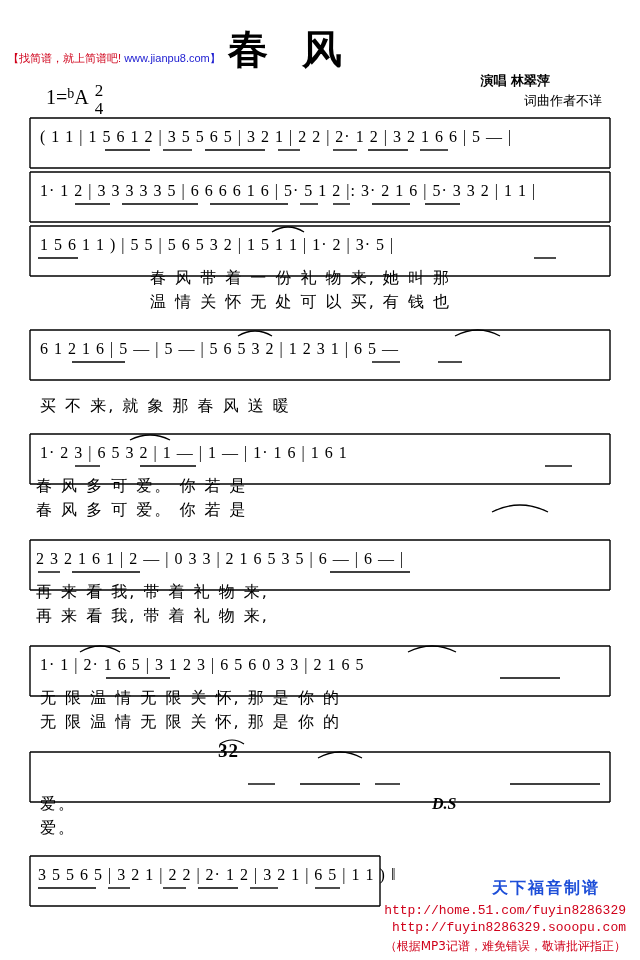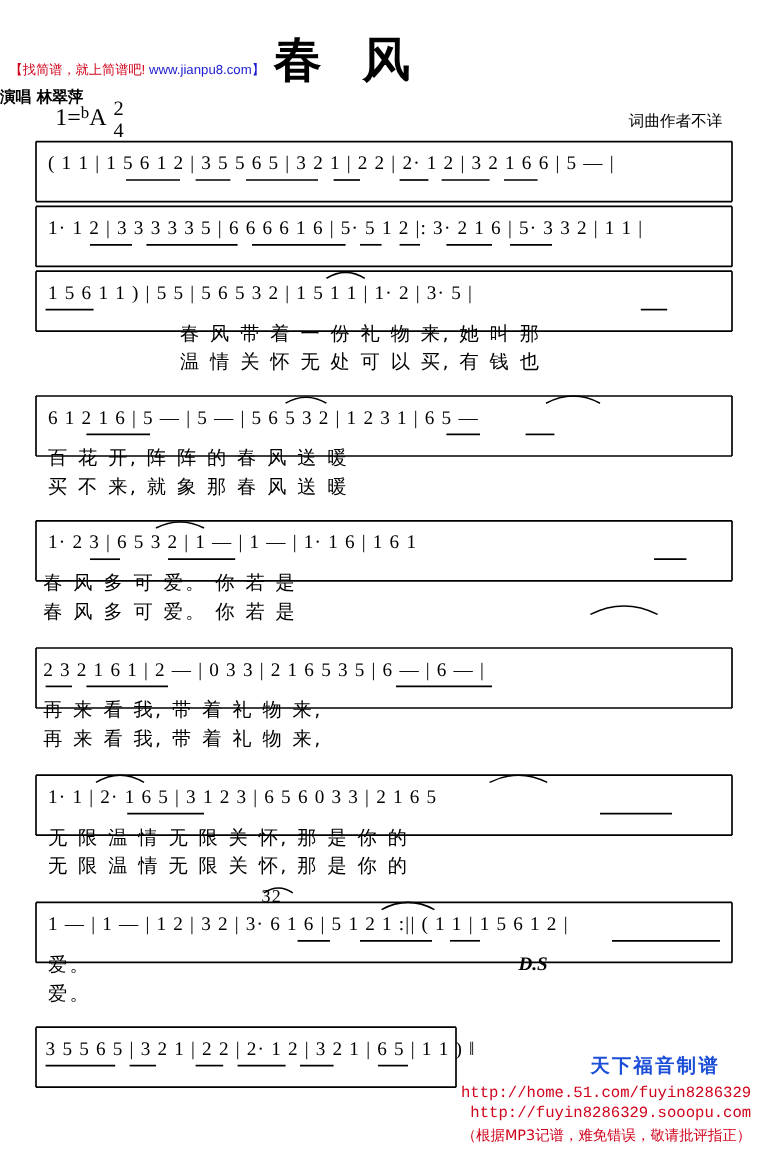--- a/index.html
+++ b/index.html
@@ -46,21 +46,21 @@
     font-size: 40px;
     font-weight: bold;
     letter-spacing: 10px;
     font-family: "DejaVu Sans", sans-serif;
   }
   .singer {
     position: absolute;
     left: 0;
     top: 72px;
     width: 550px;
-    text-align: left;
+    text-align: right;
     font-size: 13px;
     font-weight: bold;
     font-family: "DejaVu Sans", sans-serif;
   }
   .composer {
     position: absolute;
     right: 38px;
     top: 92px;
     font-size: 13px;
     font-family: "DejaVu Sans", sans-serif;
@@ -98,21 +98,22 @@
     font-size: 16px;
     letter-spacing: 1px;
     font-weight: normal;
   }
   .lyric {
     font-size: 16px;
     font-family: "DejaVu Sans", sans-serif;
     letter-spacing: 2px;
   }
   .small {
-    font-size: 15px;
+    font-size: 19px;
+    font-weight: bold;
   }
 
   
   .footer-title {
     position: absolute;
     right: 40px;
     top: 878px;
     font-size: 16px;
     font-weight: bold;
     color: #1d4ed8;
@@ -272,37 +273,35 @@
 
   <div class="staff notes" style="left:40px; top:128px;">( 1    1 | 1 5 6   1 2 | 3 5 5 6 5 | 3 2   1 | 2   2 | 2· 1 2 | 3 2 1  6 6 | 5   —   |</div>
 
   <div class="staff notes" style="left:40px; top:182px;">1·   1 2 | 3 3 3 3 3 5 | 6 6 6 6 1 6 | 5· 5 1  2 |: 3· 2 1 6 | 5· 3   3 2 | 1   1 |</div>
 
   <div class="staff notes" style="left:40px; top:236px;">1 5 6   1   1 ) | 5   5 | 5 6 5   3   2 | 1 5 1 1 | 1· 2 | 3·  5 |</div>
   <div class="staff lyric" style="left:150px; top:268px;">春 风 带 着      一 份 礼 物     来, 她 叫     那</div>
   <div class="staff lyric" style="left:150px; top:292px;">温 情 关 怀      无 处 可 以     买, 有 钱 也</div>
 
   <div class="staff notes" style="left:40px; top:340px;">6  1  2 1 6 | 5  —  | 5  —  | 5 6 5   3 2 | 1 2   3 1 | 6 5  —</div>
-  <div class="staff lyric" style="left:40px; top:372px;">百  花  开,        阵    阵  的    春  风  送  暖</div>
   <div class="staff lyric" style="left:40px; top:396px;">买  不  来,        就    象  那    春  风  送  暖</div>
 
   <div class="staff notes" style="left:40px; top:444px;">1·  2  3 | 6  5  3  2 | 1  —  | 1  — | 1·  1 6 | 1 6   1</div>
   <div class="staff lyric" style="left:36px; top:476px;">春 风  多  可     爱。            你     若    是</div>
   <div class="staff lyric" style="left:36px; top:500px;">春 风  多  可     爱。            你     若    是</div>
 
   <div class="staff notes" style="left:36px; top:550px;">2  3  2 1 6 1 | 2  —  | 0 3   3 | 2  1  6 5 3 5 | 6  —  | 6  —  |</div>
   <div class="staff lyric" style="left:36px; top:582px;">再 来 看 我,     带 着  礼  物     来,</div>
   <div class="staff lyric" style="left:36px; top:606px;">再 来 看 我,     带 着  礼  物     来,</div>
 
   <div class="staff notes" style="left:40px; top:656px;">1·   1 | 2· 1 6  5 | 3 1 2 3 | 6 5 6  0 3 3 | 2  1 6 5</div>
   <div class="staff lyric" style="left:40px; top:688px;">无  限  温  情    无   限   关 怀,  那 是 你 的</div>
   <div class="staff lyric" style="left:40px; top:712px;">无  限  温  情    无   限   关 怀,  那 是 你 的</div>
 
   <div class="staff notes small" style="left:218px; top:740px;">32</div>
-  <div class="staff notes" style="left:40px; top:762px;">1  —  | 1  —  | 1 2 | 3 2 | 3· 6 1 6 | 5 1 2 1 :|| ( 1  1 | 1 5 6   1 2 |</div>
   <div class="staff lyric" style="left:40px; top:794px;">爱。</div>
   <div class="staff lyric" style="left:40px; top:818px;">爱。</div>
   <div class="ds">D.S</div>
 
   <div class="staff notes" style="left:38px; top:866px;">3 5 5 6 5 | 3 2   1 | 2   2 | 2· 1 2 | 3 2 1 | 6 5 | 1   1 )  ‖</div>
 
   <div class="footer-title">天下福音制谱</div>
   <div class="footer-url" style="top:903px">http://home.51.com/fuyin8286329</div>
   <div class="footer-url" style="top:920px">http://fuyin8286329.sooopu.com</div>
   <div class="footer-note">（根据MP3记谱，难免错误，敬请批评指正）</div>

